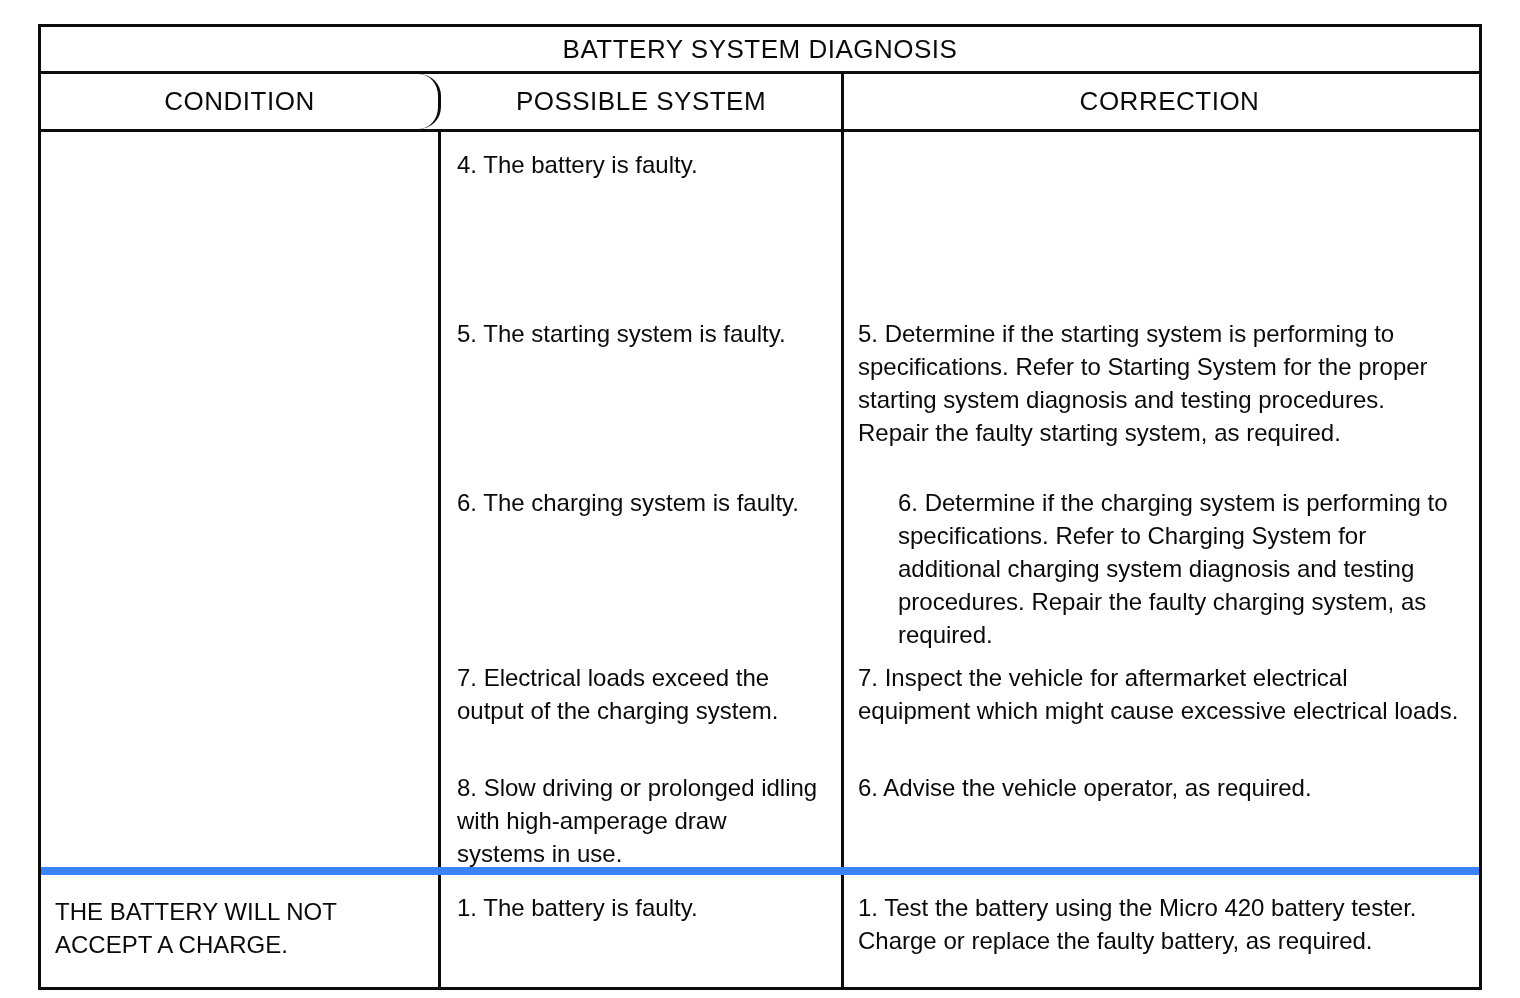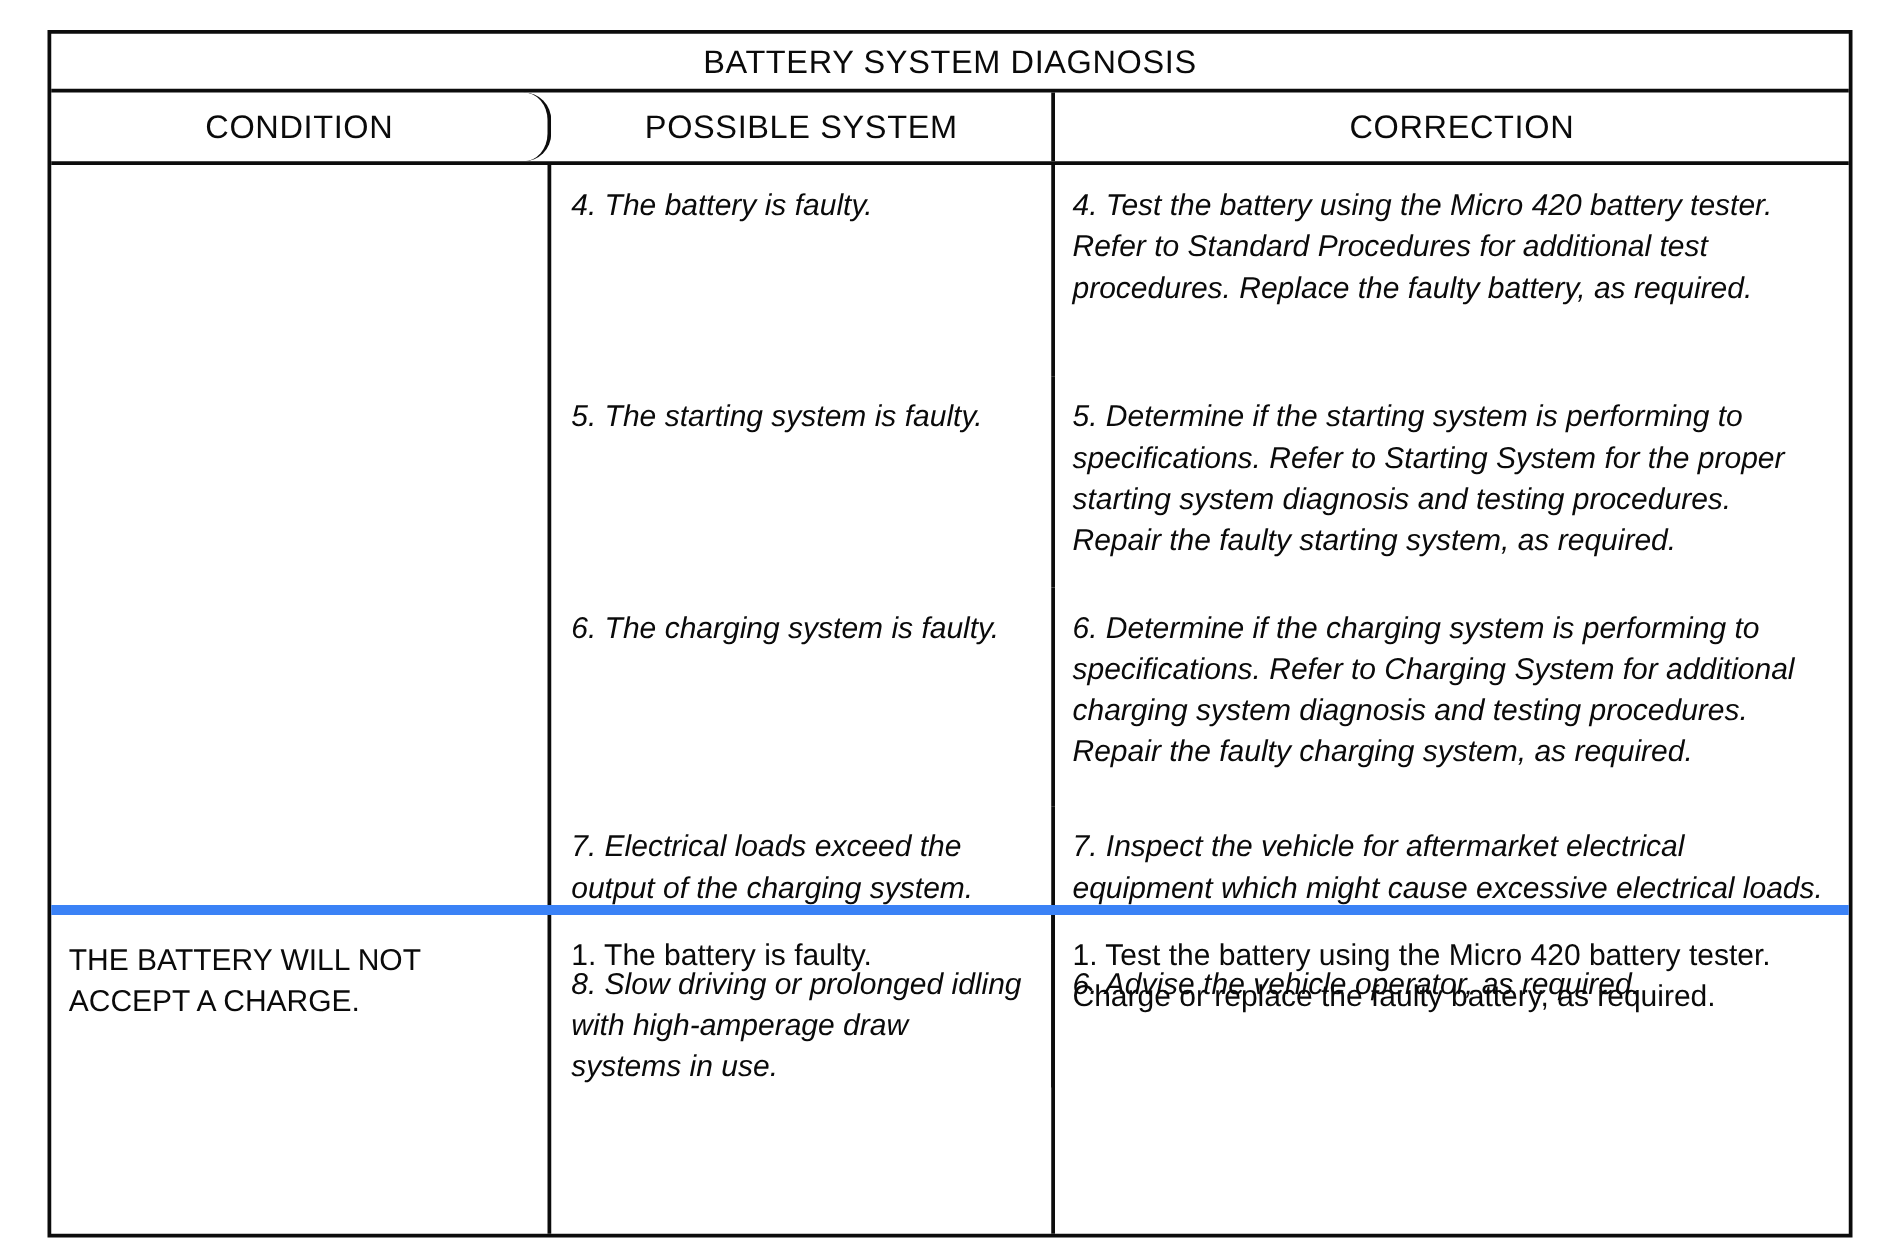--- a/index.html
+++ b/index.html
@@ -40,21 +40,21 @@
     display: flex; align-items: center; justify-content: center;
     font-size: 26px;
     letter-spacing: 0.5px;
   }
 
   .w-cond   { width: 400px; border-right: 3px solid #0c0c0c; border-radius: 22px; }
   .w-cause  { width: 403px; border-right: 3px solid #0c0c0c; }
   .w-corr   { flex: 1; padding-left: 16px; }
 
   .body-row { display: flex; flex-shrink: 0; }
-  .body-row.row-main { height: 592px; font-style: italic; }
+  .body-row.row-main { height: 735px; }
   .body-row.row-bottom { flex: 1; border-top: 8px solid #3b82f6; }
 
   .cond-cell {
     width: 400px;
     border-right: 3px solid #0c0c0c;
     padding: 20px 34px 0 14px;
     font-size: 24px;
     line-height: 1.38;
   }
 
@@ -73,21 +73,21 @@
     line-height: 1.38;
   }
   .pair-corr {
     flex: 1;
     padding: 16px 18px 0 14px;
     font-size: 24px;
     line-height: 1.38;
   }
 
   .h170 { height: 169px; }
-  .h175 { height: 175px; }
+  .h175 { height: 175px; gap: 40px; }
   .h110 { height: 110px; }
 </style>
 </head>
 <body>
 
 <div class="sheet">
   <div class="diag-table">
 
     <div class="title-row">BATTERY SYSTEM DIAGNOSIS</div>
 
@@ -96,21 +96,20 @@
       <div class="header-cell w-cause">POSSIBLE SYSTEM</div>
       <div class="header-cell w-corr">CORRECTION</div>
     </div>
 
     <div class="body-row row-main">
       <div class="cond-cell"></div>
       <div class="pairs">
 
         <div class="pair h170">
           <div class="pair-cause">4. The battery is faulty.</div>
-          <div class="pair-corr">4. Test the battery using the Micro 420 battery tester. Refer to Standard Procedures for additional test procedures. Replace the faulty battery, as required.</div>
         </div>
 
         <div class="pair h170">
           <div class="pair-cause">5. The starting system is faulty.</div>
           <div class="pair-corr">5. Determine if the starting system is performing to specifications. Refer to Starting System for the proper starting system diagnosis and testing procedures. Repair the faulty starting system, as required.</div>
         </div>
 
         <div class="pair h175">
           <div class="pair-cause">6. The charging system is faulty.</div>
           <div class="pair-corr">6. Determine if the charging system is performing to specifications. Refer to Charging System for additional charging system diagnosis and testing procedures. Repair the faulty charging system, as required.</div>

